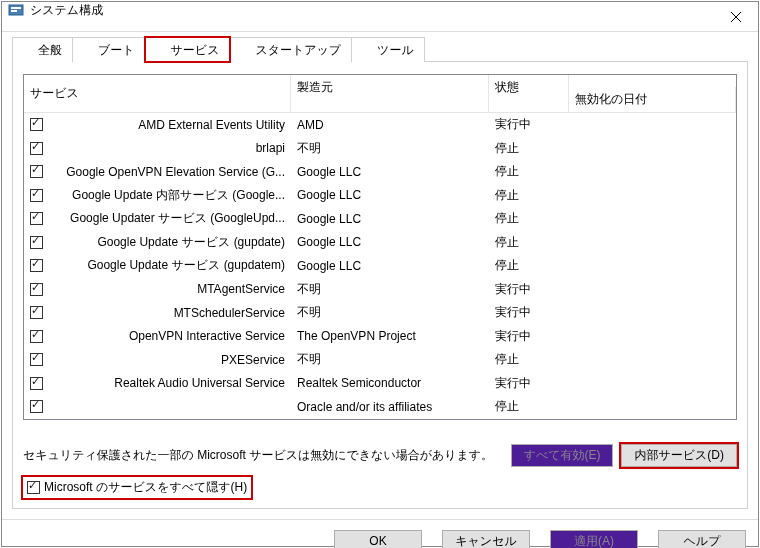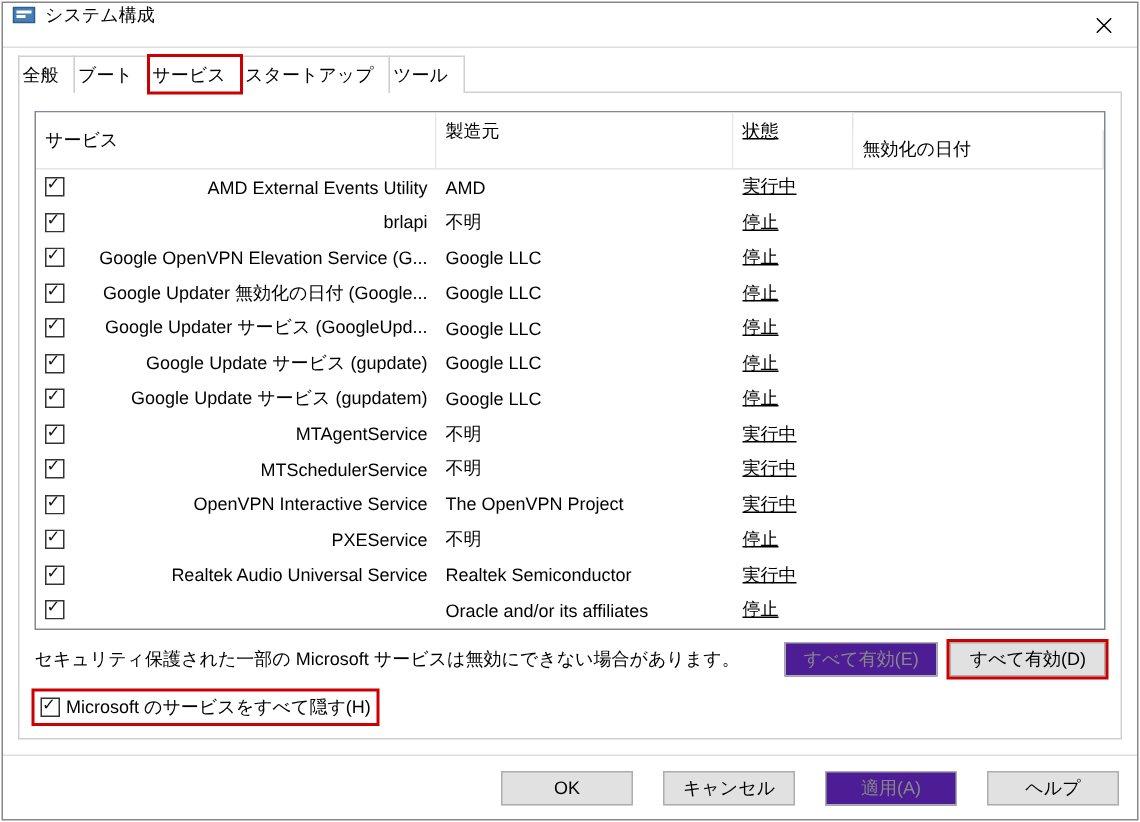--- a/index.html
+++ b/index.html
@@ -6,37 +6,37 @@
   body { background: #fff; width: 760px; height: 548px; overflow: hidden; font-size: 12px; }
   .window { border: 1px solid #888; width: 758px; height: 546px; margin: 1px; background: #fff; display: flex; flex-direction: column; }
   .titlebar { height: 30px; display: flex; padding: 0 0 0 6px; border-bottom: 1px solid #ddd; }
   .titlebar-icon { width: 16px; height: 16px; display: flex; align-items: center; justify-content: center; margin-right: 6px; }
   .titlebar-icon svg { width: 16px; height: 16px; }
   .title-text { flex: 1; font-size: 12px; color: #000; }
   .close-btn { width: 45px; height: 29px; display: flex; align-items: center; justify-content: center; cursor: pointer; }
   .close-btn svg { width: 10px; height: 10px; }
   .content { flex: 1; padding: 4px 10px 10px 10px; display: flex; flex-direction: column; }
   .tabs { display: flex; position: relative; z-index: 2; }
-  .tab { padding: 4px 10px 3px 2px; font-size: 12px; border: 1px solid #d0d0d0; border-bottom: none; background: #fff; margin-right: -1px; cursor: pointer; position: relative; top: 1px; }
+  .tab { padding: 4px 10px 3px 25px; font-size: 12px; border: 1px solid #d0d0d0; border-bottom: none; background: #fff; margin-right: -1px; cursor: pointer; position: relative; top: 1px; }
   .tab.active { border-top: 1px solid #d0d0d0; background: #fff; z-index: 3; }
   .tab.highlighted { outline: 2px solid #cc0000; outline-offset: -1px; }
   .tab-panel { flex: 1; border: 1px solid #d0d0d0; background: #fff; padding: 12px 10px 10px 10px; display: flex; flex-direction: column; }
   .listview { flex: 1; border: 1px solid #828790; background: #fff; display: flex; flex-direction: column; overflow: hidden; }
   .lv-header { display: flex; background: #fff; border-bottom: none; }
   .lv-header-cell { font-size: 12px; padding: 4px 6px; border-right: 1px solid #e5e5e5; border-bottom: 1px solid #e5e5e5; background: #fff; }
   .lv-body { flex: 1; overflow-y: scroll; }
   .lv-row { display: flex; align-items: center; height: 23.5px; }
   .lv-cell { font-size: 12px; padding: 0 6px; overflow: hidden; white-space: nowrap; text-overflow: ellipsis; justify-content: space-between; }
   .col-service { width: 267px; display: flex; align-items: center; }
   .col-mfr { width: 198px; }
-  .col-state { width: 80px; text-decoration: underline; }
+  .col-state { width: 80px; }
   .col-date { flex: 1; margin-top: 12px; }
   .chk { width: 13px; height: 13px; margin-right: 4px; flex-shrink: 0; appearance: none; border: 1px solid #333; background: #fff; position: relative; }
   .chk:checked::after { content: "✓"; position: absolute; top: -3px; left: 0px; font-size: 11px; color: #111; }
-  .note-row { display: flex; align-items: center; margin-top: 8px; gap: 8px; }
+  .note-row { display: flex; align-items: center; margin-top: 24px; gap: 8px; }
   .note-text { flex: 1; font-size: 12px; }
   .btn { min-width: 93px; height: 23px; border: 1px solid #adadad; background: #e1e1e1; font-size: 12px; padding: 0 12px; cursor: pointer; }
   .btn:disabled { color: #888; background: #4c1d95; cursor: default; }
   .btn.red-outline { outline: 2px solid #cc0000; outline-offset: 0px; }
   .hide-row { margin-top: 10px; display: flex; align-items: center; }
   .hide-label { font-size: 12px; display: flex; align-items: center; padding: 2px 4px; }
   .hide-label.red-outline { outline: 2px solid #cc0000; }
   .footer { border-top: 1px solid #ddd; padding: 10px 12px; display: flex; justify-content: flex-end; gap: 20px; }
   .footer .btn { min-width: 88px; }
   ::-webkit-scrollbar { width: 17px; background: #f0f0f0; }
@@ -104,21 +104,21 @@
                 <input type="checkbox" class="chk" checked="" style="">
                 <span>Google OpenVPN Elevation Service (G...</span>
               </div>
               <div class="lv-cell col-mfr">Google LLC</div>
               <div class="lv-cell col-state">停止</div>
               <div class="lv-cell col-date"></div>
             </div>
             <div class="lv-row">
               <div class="lv-cell col-service">
                 <input type="checkbox" class="chk" checked="" style="">
-                <span>Google Updater 無効化の日付 (Google...</span>
+                <span>Google Update 内部サービス (Google...</span>
               </div>
               <div class="lv-cell col-mfr">Google LLC</div>
               <div class="lv-cell col-state">停止</div>
               <div class="lv-cell col-date"></div>
             </div>
             <div class="lv-row">
               <div class="lv-cell col-service">
                 <input type="checkbox" class="chk" checked="" style="">
                 <span>Google Updater サービス (GoogleUpd...</span>
               </div>
@@ -196,21 +196,21 @@
               <div class="lv-cell col-mfr">Oracle and/or its affiliates</div>
               <div class="lv-cell col-state">停止</div>
               <div class="lv-cell col-date"></div>
             </div>
           </div>
       </div>
 
       <div class="note-row">
         <span class="note-text">セキュリティ保護された一部の Microsoft サービスは無効にできない場合があります。</span>
         <button class="btn" disabled="">すべて有効(E)</button>
-        <button class="btn red-outline">すべて有効(D)</button>
+        <button class="btn red-outline">内部サービス(D)</button>
       </div>
 
       <div class="hide-row">
         <label class="hide-label red-outline">
           <input type="checkbox" class="chk" checked="" style="">
           <span>Microsoft のサービスをすべて隠す(H)</span>
         </label>
       </div>
     </div>
   </div>

